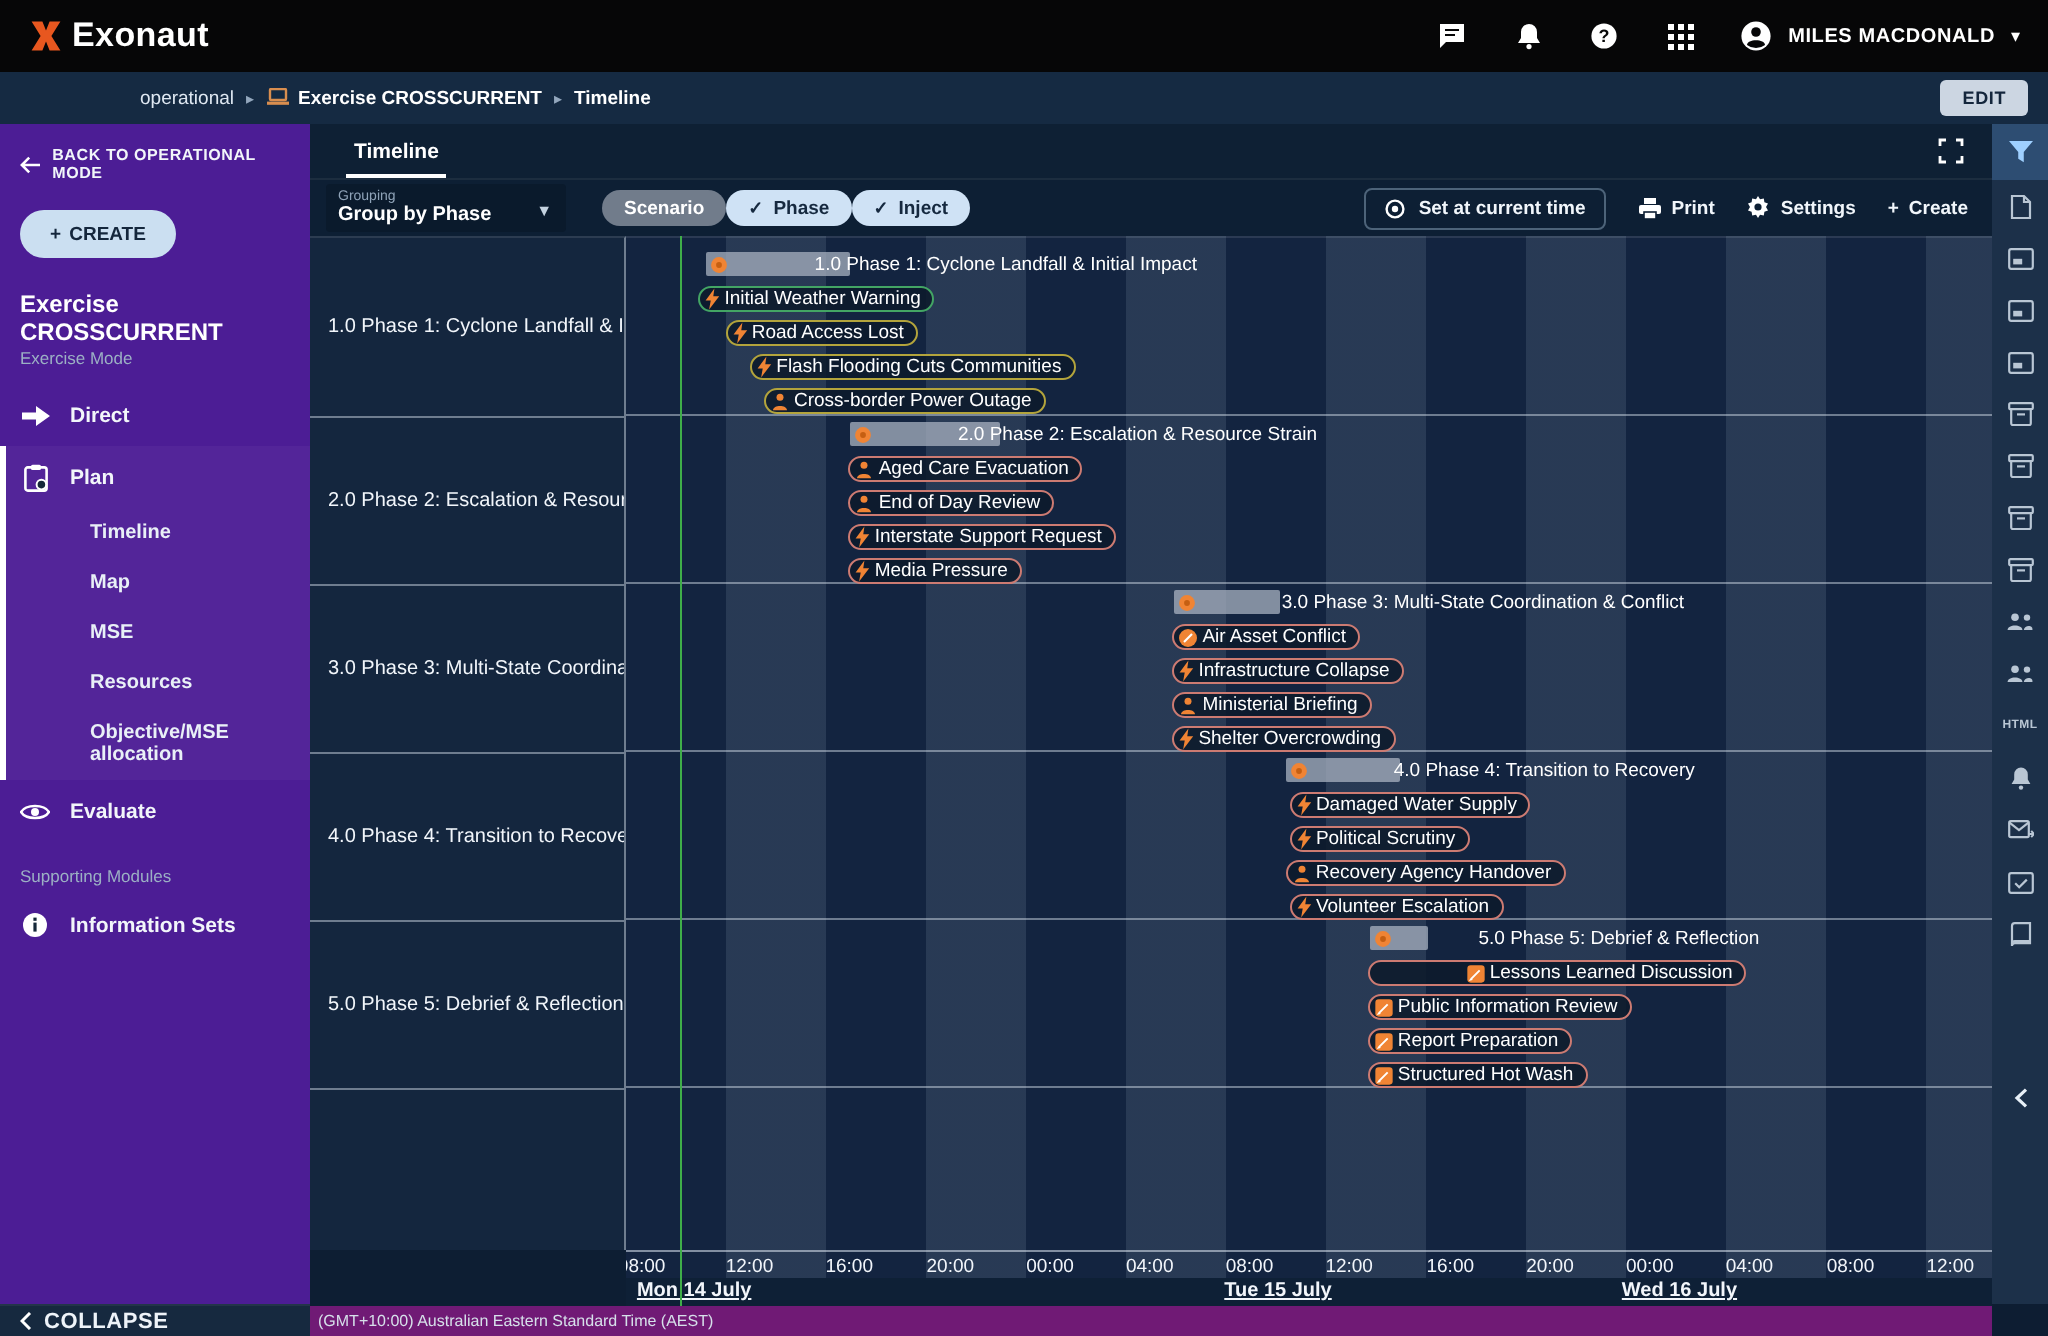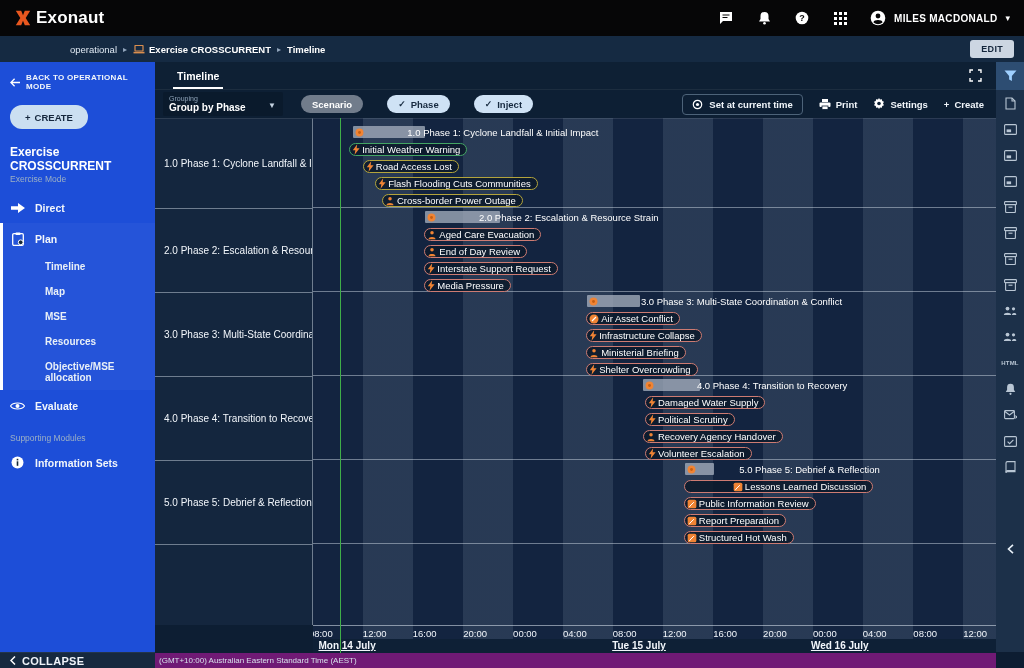--- a/index.html
+++ b/index.html
@@ -22,21 +22,21 @@
   #crumbbar { position:absolute; left:0; top:36px; width:1024px; height:26px; background:#152a42;
               display:flex; align-items:center; padding-left:70px; }
   .crumb { font-size:9.5px; color:#dfe8f2; }
   .crumb.strong { font-weight:bold; color:#fff; }
   .crumb-sep { font-size:8px; color:#93a7bd; margin:0 6px; }
   .crumb-ico { margin-right:4px; }
   #edit-btn { margin-left:auto; margin-right:10px; background:#ccd6e2; color:#14263c; font-size:9px;
               font-weight:bold; padding:4px 11px; border-radius:3px; cursor:pointer; letter-spacing:.3px; }
 
   
-  #sidebar { position:absolute; left:0; top:62px; width:155px; height:590px; background:#1d4ed8; overflow:hidden; }
+  #sidebar { position:absolute; left:0; top:62px; width:155px; height:590px; background:#4c1d95; overflow:hidden; }
   #back-row { display:flex; align-items:center; gap:6px; padding:11px 10px 6px 10px; cursor:pointer; }
   #back-row .back-label { font-size:8px; font-weight:bold; letter-spacing:.3px; color:#f2f6fa; }
   #create-btn { margin:8px 10px 10px 10px; width:78px; height:24px; border-radius:13px; background:#cbdff1;
                 color:#14263c; font-size:9.5px; font-weight:bold; display:flex; align-items:center; justify-content:center; gap:4px; cursor:pointer; }
   #ex-title { padding:6px 10px 1px 10px; font-size:12px; font-weight:bold; color:#fff; }
   #ex-mode  { padding:0 10px 8px 10px; font-size:8.5px; color:#9cb0c4; }
   .menu-item { display:flex; align-items:center; gap:10px; padding:8px 10px; font-size:10.5px; font-weight:bold; color:#f2f6fa; cursor:pointer; }
   .menu-ico { width:15px; height:15px; display:flex; align-items:center; justify-content:center; }
   #plan-group { border-left:3px solid #ffffff; background:rgba(255,255,255,0.04); }
   #plan-group .menu-item { padding-left:7px; }
@@ -51,21 +51,21 @@
   #tabrow { height:28px; display:flex; align-items:center; background:#0e2034; border-bottom:1px solid rgba(255,255,255,0.06); }
   #tab-timeline { margin-left:18px; font-size:10.5px; font-weight:bold; color:#fff; padding:7px 4px 5px 4px;
                   border-bottom:2px solid #ffffff; cursor:pointer; }
   #fullscreen-btn { margin-left:auto; margin-right:14px; cursor:pointer; display:flex; }
   #toolrow { height:28px; display:flex; align-items:center; background:#0d1f34; }
   #grouping { margin-left:8px; width:120px; height:24px; background:#0a1a2c; border-radius:2px; padding:2px 6px;
               display:flex; flex-direction:column; justify-content:center; position:relative; cursor:pointer; }
   #grouping .g-label { font-size:7px; color:#8fa3b8; }
   #grouping .g-value { font-size:10px; font-weight:bold; color:#fff; }
   #grouping .g-caret { position:absolute; right:7px; top:9px; font-size:8px; color:#c4d2e0; }
-  #chips { display:flex; gap:24px; margin-left:18px; }
+  #chips { display:flex; gap:0; margin-left:18px; }
   .chip { height:18px; border-radius:10px; padding:0 11px; display:flex; align-items:center; gap:5px;
           font-size:9.5px; font-weight:bold; cursor:pointer; }
   .chip.off { background:#717c8b; color:#fff; }
   .chip.on  { background:#cfe2f5; color:#16293f; }
   .chip .ck { font-size:9px; }
   #toolrow-right { margin-left:auto; display:flex; align-items:center; gap:16px; margin-right:12px; }
   #set-current { display:flex; align-items:center; gap:6px; border:1px solid #4d6379; border-radius:4px;
                  padding:4px 9px; font-size:9.5px; font-weight:bold; color:#f1f6fb; cursor:pointer; }
   .tool-btn { display:flex; align-items:center; gap:5px; font-size:9.5px; font-weight:bold; color:#f1f6fb; cursor:pointer; }
 

